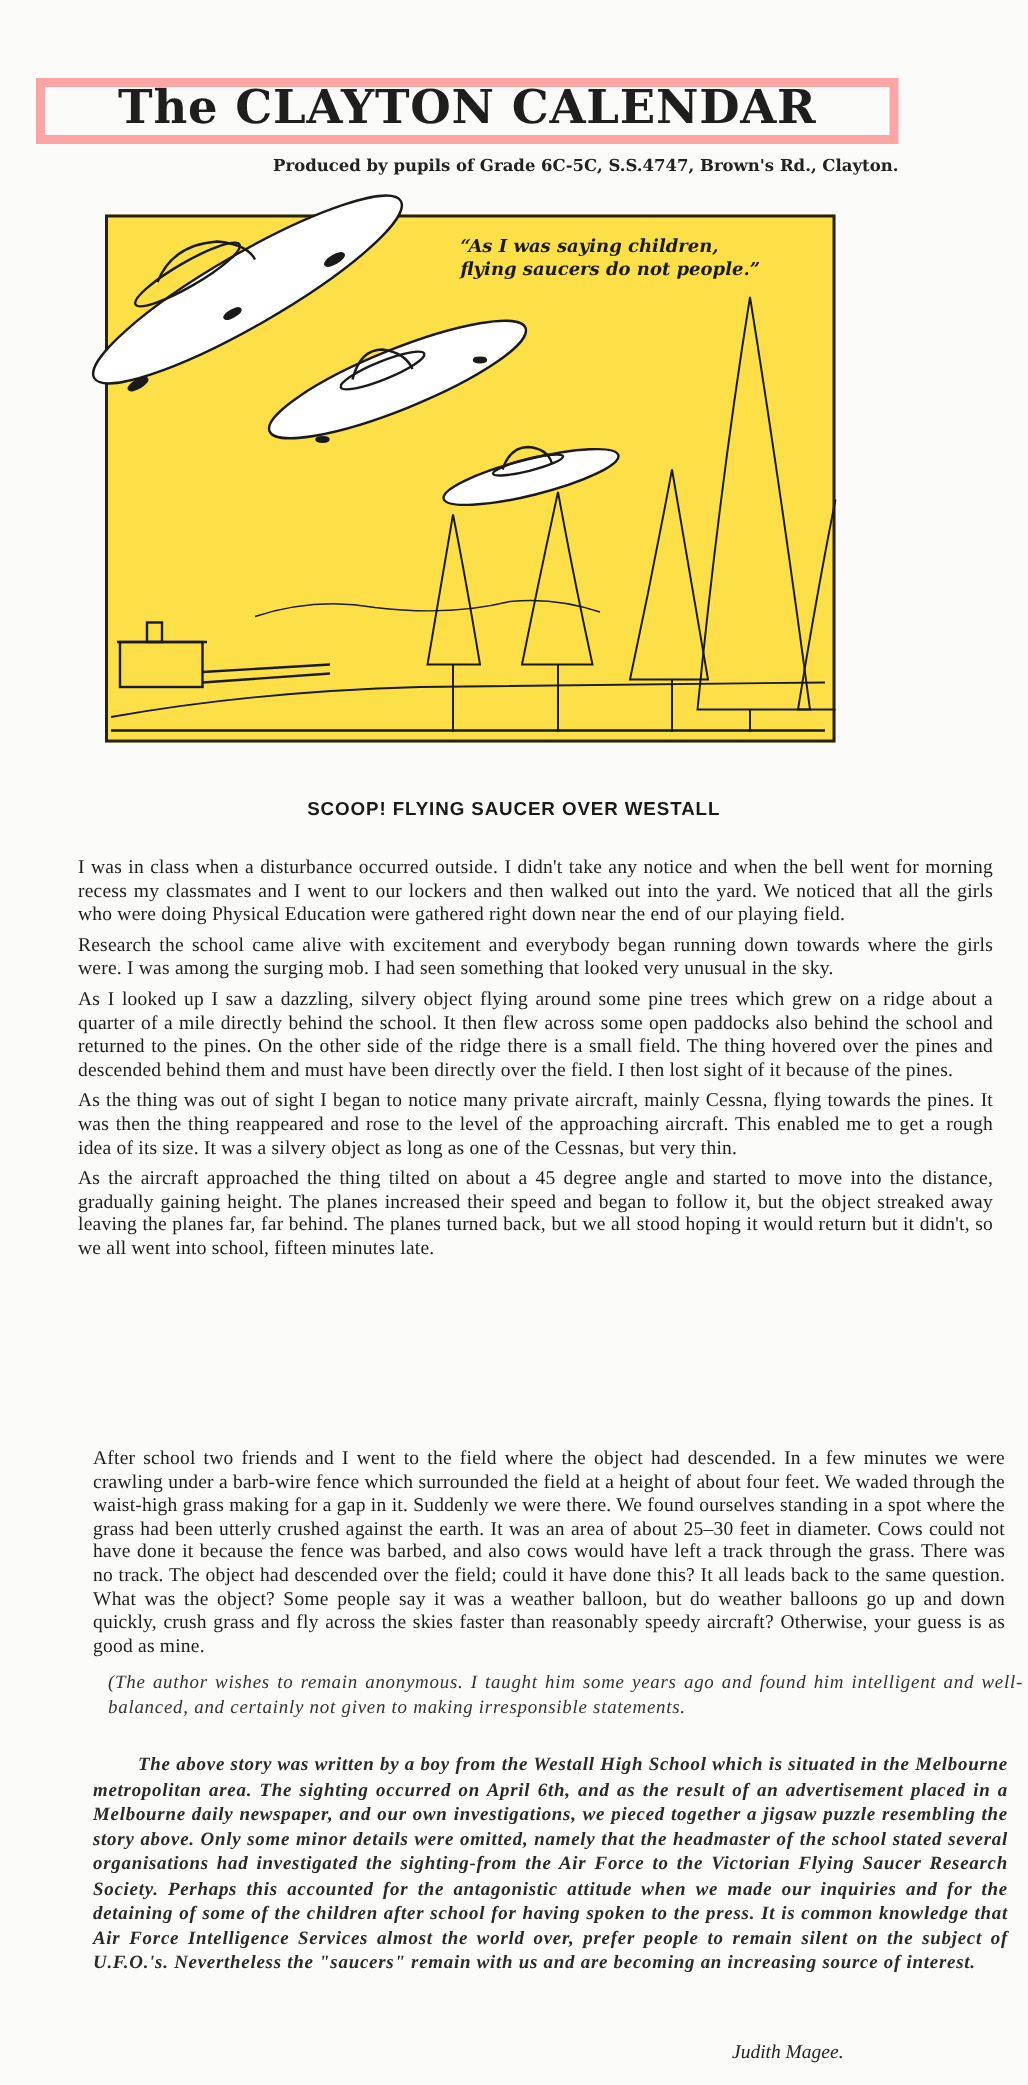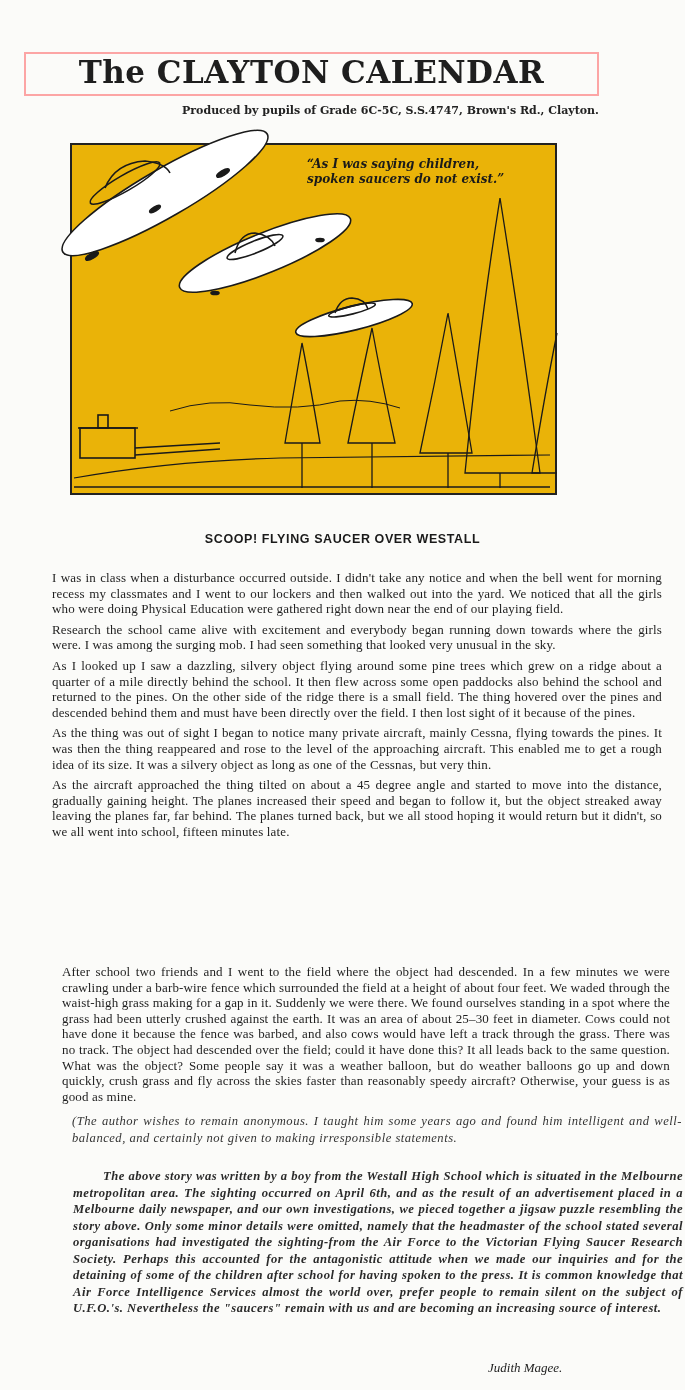--- a/index.html
+++ b/index.html
@@ -1,20 +1,20 @@
 <!DOCTYPE html>
 <html><head>
 <meta charset="utf-8">
 <style>
   html, body { margin:0; padding:0; }
   body { width:685px; height:1390px; background:#fbfbf9; position:relative; overflow:hidden; color:#1a1a1a; }
-  .masthead { position:absolute; left:24px; top:52px; width:575px; height:44px; border:2px solid #fca5a5; box-sizing:border-box; display:flex; align-items:flex-start; justify-content:center; }
+  .masthead { position:absolute; left:24px; top:52px; width:575px; height:44px; border:6px solid #fca5a5; box-sizing:border-box; display:flex; align-items:flex-end; justify-content:center; }
   .masthead span { font-family:"DejaVu Serif", serif; font-weight:bold; font-size:31px; letter-spacing:0.5px; color:#1e1e1e; }
   .subtitle { position:absolute; left:0; width:685px; top:104px; text-align:center; font-family:"DejaVu Serif", serif; font-size:11px; font-weight:bold; color:#222;margin-left:48px; }
-  .illus { position:absolute; left:70px; top:143px; width:487px; height:352px; border:2px solid #222; box-sizing:border-box; background:#eab308; overflow:visible;padding-left:12px; }
+  .illus { position:absolute; left:70px; top:143px; width:487px; height:352px; border:2px solid #222; box-sizing:border-box; background:#fde047; overflow:visible;padding-left:12px; }
   .illus svg { position:absolute; left:-2px; top:-2px; width:487px; height:352px; overflow:visible; }
   .caption { position:absolute; left:235px; top:12px; font-family:"DejaVu Serif", serif; font-style:italic; font-weight:bold; font-size:12px; line-height:15px; color:#1a1a1a; }
   .article { position:absolute; left:52px; width:610px; font-family:Liberation Serif, serif; font-size:13px; color:#1e1e1e; line-height:15.6px; letter-spacing:0.15px; }
   .article p { margin:0 0 5px 0; text-align:justify; }
   .headline { position:absolute; left:0; width:685px; top:532px; text-align:center; font-family:"Liberation Sans", sans-serif; font-weight:bold; font-size:12.5px; letter-spacing:0.6px; color:#1a1a1a; }
   .note { position:absolute; left:62px; width:610px; font-family:"Liberation Serif", serif; font-style:italic; font-size:12.6px; line-height:16.5px; color:#333; letter-spacing:0.5px; }
   .note p { margin:0; text-align:justify; }
   .sig-right { text-align:right; }
   .signature { position:absolute; left:440px; top:1360px; font-family:"Liberation Serif", serif; font-style:italic; font-size:13px; color:#222;margin-left:48px; }
 </style>
@@ -82,21 +82,21 @@
         <path d="M430 55 Q410 180 395 330 L470 330 Q450 180 430 55 Z"></path>
         <path d="M430 330 L430 345"></path>
       </g>
       <g stroke-width="1.3">
         <path d="M487 190 Q475 250 462 330 L487 330"></path>
       </g>
     </g>
   </svg>
   <div class="caption">
     <div>“As I was saying children,</div>
-    <div>spoken saucers do not exist.”</div>
+    <div>flying saucers do not people.”</div>
   </div>
 </div>
 
 <div class="headline">SCOOP! FLYING SAUCER OVER WESTALL</div>
 
 <div class="article" style="top:570px;">
   <p>I was in class when a disturbance occurred outside.  I didn't take any notice and when the bell went for morning recess my classmates and I went to our lockers and then walked out into the yard.  We noticed that all the girls who were doing Physical Education were gathered right down near the end of our playing field.</p>
   <p>Research the school came alive with excitement and everybody began running down towards where the girls were.  I was among the surging mob.  I had seen something that looked very unusual in the sky.</p>
   <p>As I looked up I saw a dazzling, silvery object flying around some pine trees which grew on a ridge about a quarter of a mile directly behind the school.  It then flew across some open paddocks also behind the school and returned to the pines.  On the other side of the ridge there is a small field.  The thing hovered over the pines and descended behind them and must have been directly over the field. I then lost sight of it because of the pines.</p>
   <p>As the thing was out of sight I began to notice many private aircraft, mainly Cessna, flying towards the pines. It was then the thing reappeared and rose to the level of the approaching aircraft. This enabled me to get a rough idea of its size. It was a silvery object as long as one of the Cessnas, but very thin.</p>
@@ -104,17 +104,17 @@
 </div>
 
 <div class="article" style="top:964px; left:62px; width:608px;">
   <p>After school two friends and I went to the field where the object had descended.  In a few minutes we were crawling under a barb-wire fence which surrounded the field at a height of about four feet.  We waded through the waist-high grass making for a gap in it.  Suddenly we were there.  We found ourselves standing in a spot where the grass had been utterly crushed against the earth.  It was an area of about 25–30 feet in diameter.  Cows could not have done it because the fence was barbed, and also cows would have left a track through the grass.  There was no track.  The object had descended over the field; could it have done this?  It all leads back to the same question.  What was the object? Some people say it was a weather balloon, but do weather balloons go up and down quickly, crush grass and fly across the skies faster than reasonably speedy aircraft?  Otherwise, your guess is as good as mine.</p>
 </div>
 
 <div class="note" style="top:1113px;margin-left:10px;">
   <p>(The author wishes to remain anonymous.  I taught him some years ago and found him intelligent and well-balanced, and certainly not given to making irresponsible statements.</p>
 </div>
 
-<div class="note" style="top:1168px; font-weight:bold; color:#2a2a2a;margin-left:11px;">
+<div class="note" style="top:1168px; font-weight:bold; color:#2a2a2a;">
   <p style="text-indent:30px;">The above story was written by a boy from the Westall High School which is situated in the Melbourne metropolitan area.  The sighting occurred on April 6th, and as the result of an advertisement placed in a Melbourne daily newspaper, and our own investigations, we pieced together a jigsaw puzzle resembling the story above.  Only some minor details were omitted, namely that the headmaster of the school stated several organisations had investigated the sighting-from the Air Force to the Victorian Flying Saucer Research Society. Perhaps this accounted for the antagonistic attitude when we made our inquiries and for the detaining of some of the children after school for having spoken to the press.  It is common knowledge that Air Force Intelligence Services almost the world over, prefer people to remain silent on the subject of U.F.O.'s.  Nevertheless the "saucers" remain with us and are becoming an increasing source of interest.</p>
 </div>
 
 <div class="signature">Judith Magee.</div>
 
 </body></html>

